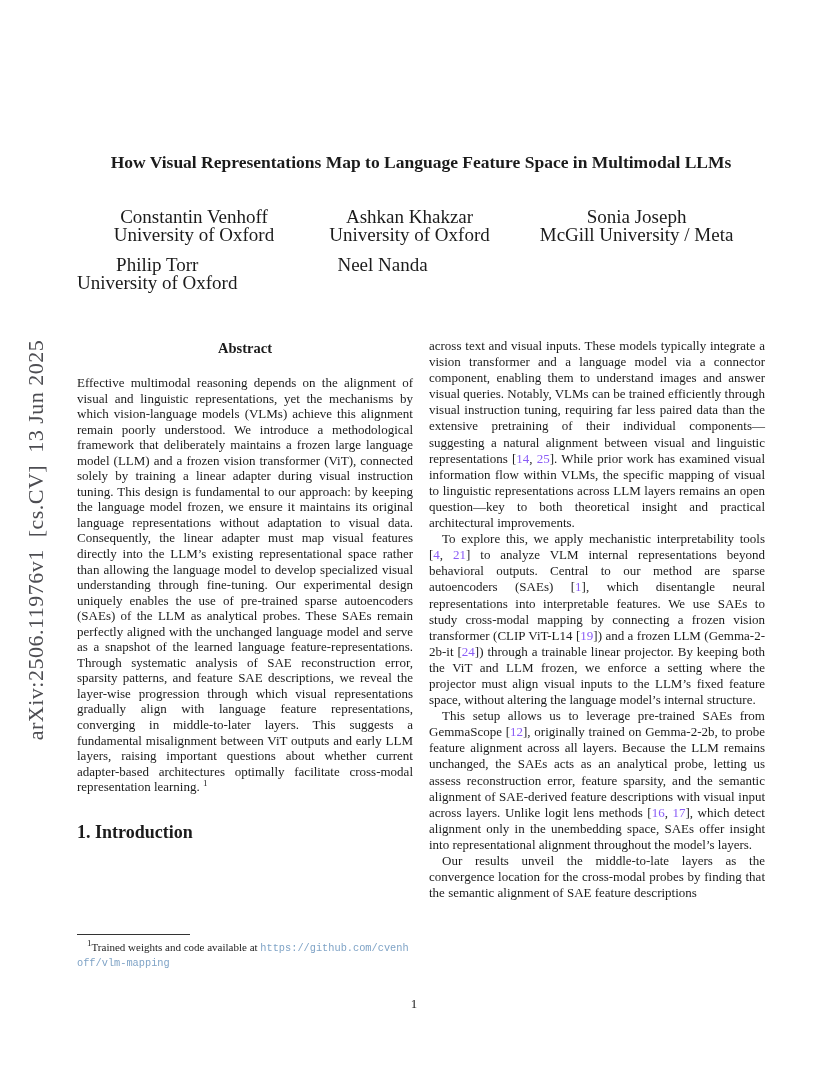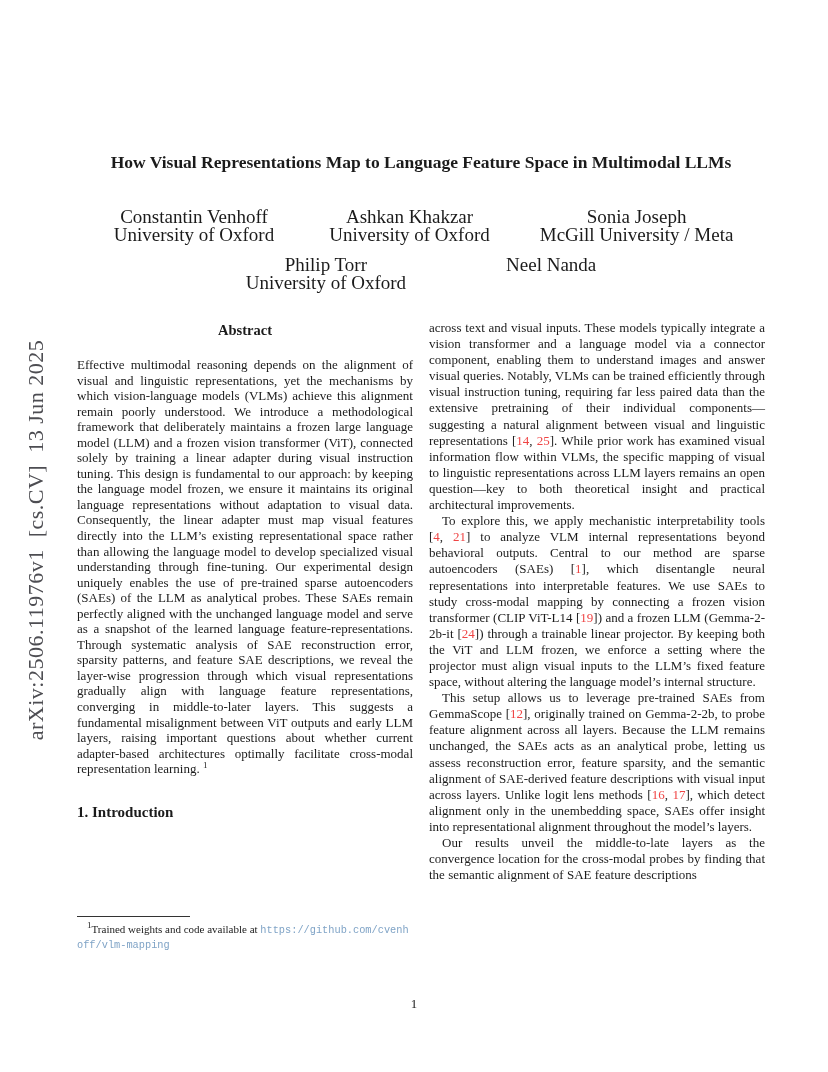--- a/index.html
+++ b/index.html
@@ -33,62 +33,61 @@
   }
   .authors-row1 {
     margin-top:33px;
     display:grid;
     grid-template-columns: 1.02fr 0.86fr 1.12fr;
     text-align:center;
   }
   .authors-row2 {
     margin-top:13px;
     display:flex;
-    justify-content:center;
     gap:100px;
     text-align:center;
   }
   .author { font-size:19px; line-height:17.5px; }
   
   .columns {
     position:absolute;
-    top:320px; left:77px;
+    top:338px; left:77px;
     width:688px; height:632px;
     display:flex;
     gap:16px;
   }
   .col { width:339px; }
   .col-left { display:flex; flex-direction:column; }
   .abstract-heading {
     text-align:center;
     font-weight:bold;
     font-size:14.5px;
     margin:2px 0 18px 0;
   }
   .abstract-text {
     font-size:13px;
     line-height:15.55px;
     text-align:justify;
     hyphens:auto;
   }
   .section-heading {
     font-weight:bold;
-    font-size:15px;
+    font-size:18px;
     margin-top:27px;
   }
   .body-par {
     font-size:13px;
     line-height:16.1px;
     text-align:justify;
     hyphens:auto;
     margin:0;
   }
   .col-left .body-par { margin-top:13px; }
   .indent { text-indent:13px; }
-  .cite { color:#ef4444; }
+  .cite { color:#8b5cf6; }
   sup { font-size:9px; line-height:0; }
   
   .footnote { margin-top:auto; font-size:11px; line-height:14px; }
   .footnote-rule {
     width:113px; height:0;
     border-top:1px solid #333;
     margin-bottom:5px;
   }
   .footnote-indent { display:inline-block; width:10px; }
   .footnote-link {

